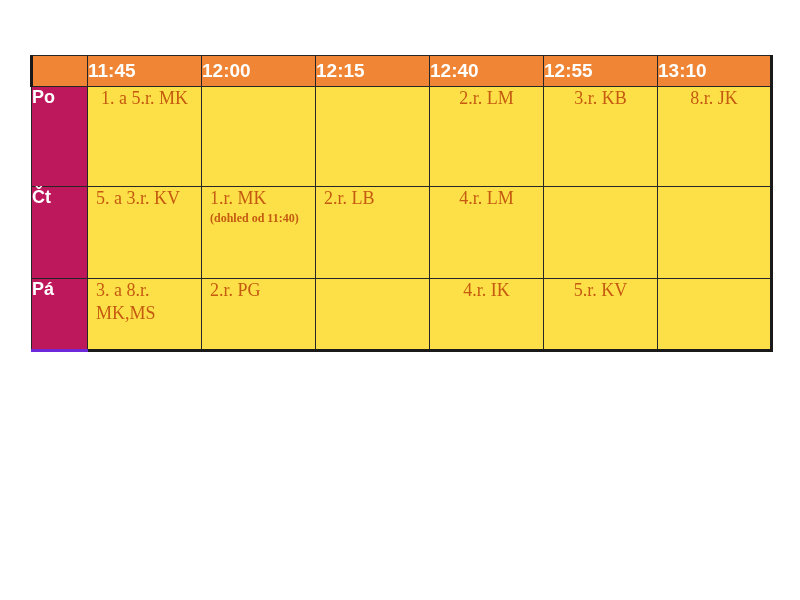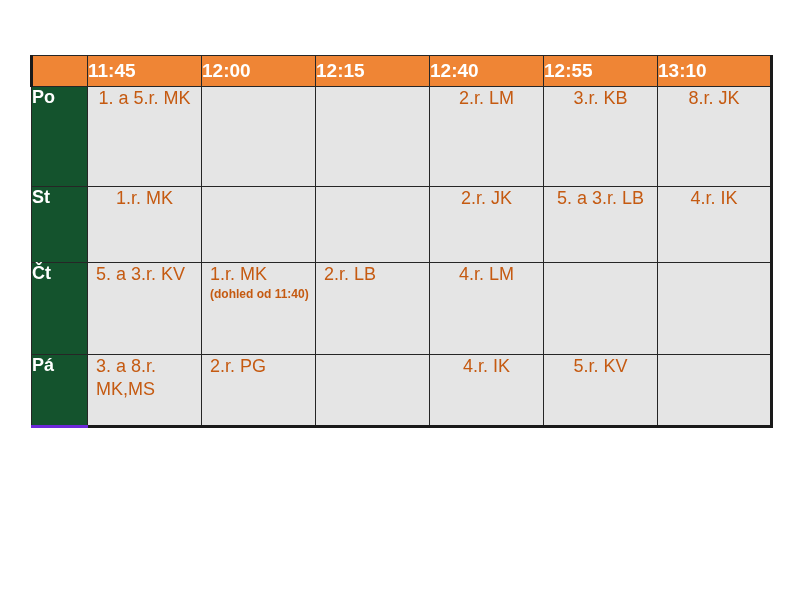--- a/index.html
+++ b/index.html
@@ -55,36 +55,37 @@
     border-bottom: 3px solid #1a1a1a;
   }
   thead tr th.corner {
     background: #ef8535;
     border-left: 3px solid #1a1a1a;
   }
   thead tr th.lastcol {
     border-right: 3px solid #1a1a1a;
   }
   td.day {
-    background: #14532d;
+    background: #be185d;
     color: #ffffff;
     font-size: 18px;
     font-weight: bold;
     text-align: left;
     padding: 4px 0 0 7px;
     border-left: 3px solid #1a1a1a;
     vertical-align: top;
   }
   td.cell {
-    background: #e5e5e5;
+    background: #fde047;
     color: #c55a11;
     font-size: 18px;
     text-align: center;
     padding: 6px 4px 4px 4px;
     line-height: 1.25;
+    font-family: Liberation Serif, serif;
   }
   td.cell.lastcol { border-right: 3px solid #1a1a1a; }
   td.cell.leftalign { text-align: left; padding-left: 8px; }
   td.cell.bottomline { border-bottom: 3px solid #1a1a1a; }
   td.day.bottomline { border-bottom: 3px solid #6d28d9; }
   .note {
     display: block;
     font-size: 12px;
     font-weight: bold;
     color: #c55a11;
@@ -127,29 +128,20 @@
         <td class="day">Po</td>
         <td class="cell">1. a 5.r. MK</td>
         <td class="cell"></td>
         <td class="cell"></td>
         <td class="cell">2.r. LM</td>
         <td class="cell">3.r. KB</td>
         <td class="cell lastcol">8.r. JK</td>
       </tr>
 
 
-      <tr style="height:76px;">
-        <td class="day">St</td>
-        <td class="cell">1.r. MK</td>
-        <td class="cell"></td>
-        <td class="cell"></td>
-        <td class="cell">2.r. JK</td>
-        <td class="cell">5. a 3.r. LB</td>
-        <td class="cell lastcol">4.r. IK</td>
-      </tr>
 
       <tr style="height:92px;">
         <td class="day">Čt</td>
         <td class="cell leftalign">5. a 3.r. KV</td>
         <td class="cell leftalign">
           <span class="cellline">1.r. MK</span>
           <span class="note">(dohled od 11:40)</span>
         </td>
         <td class="cell leftalign">2.r. LB</td>
         <td class="cell vcenter-mid">4.r. LM</td>

